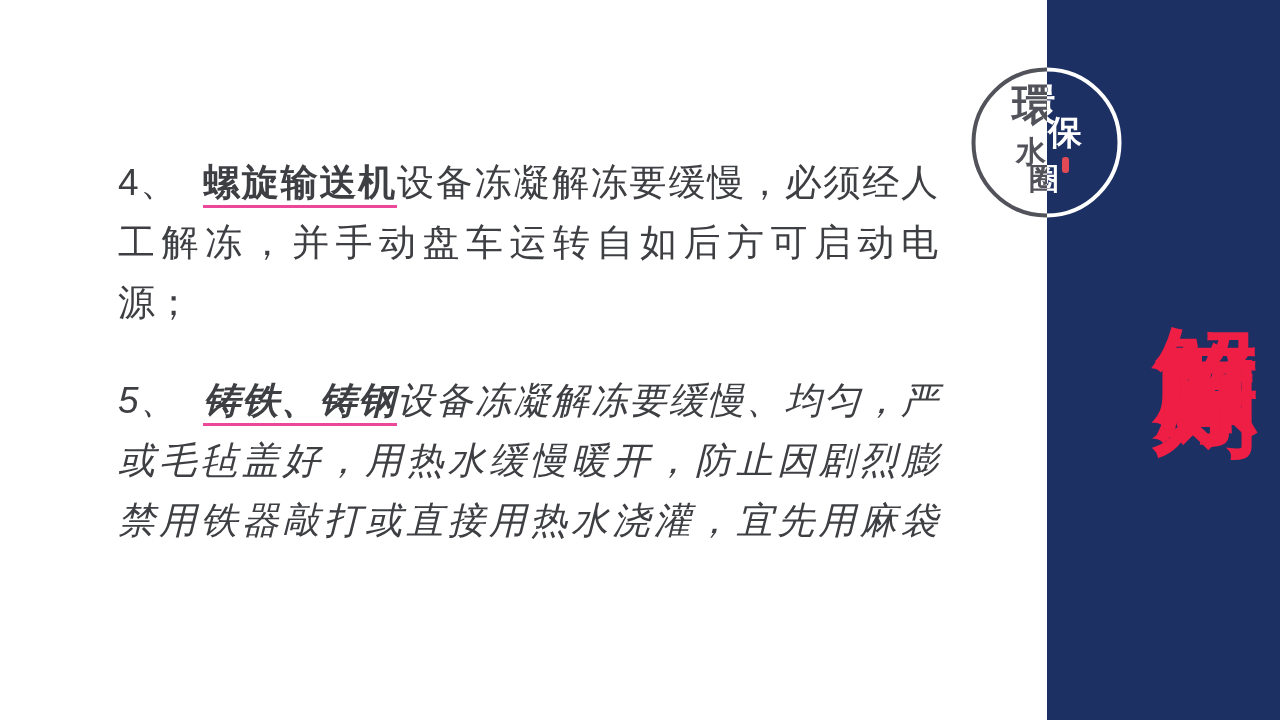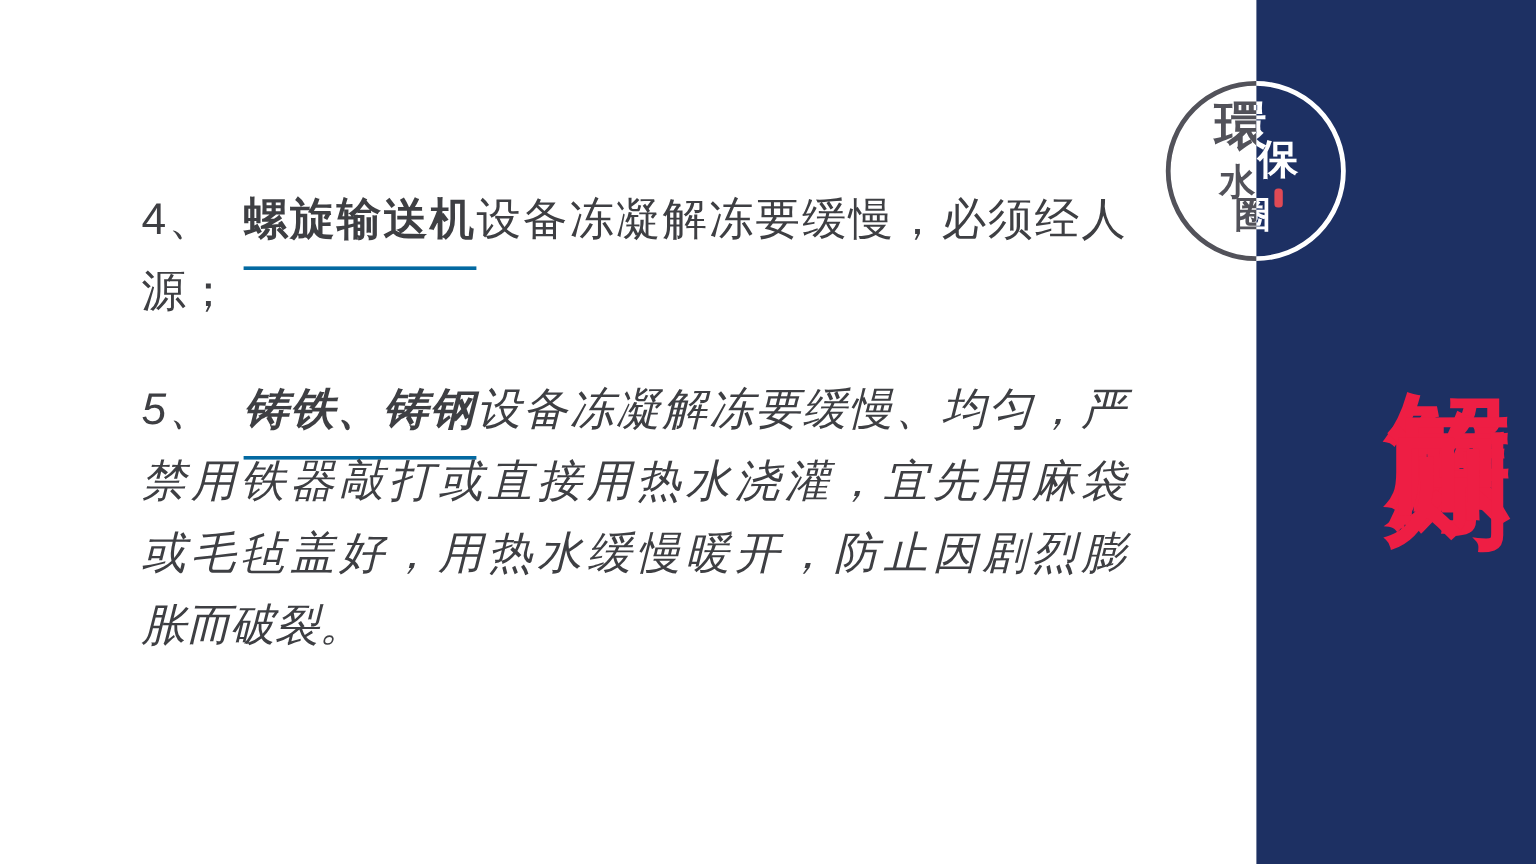--- a/index.html
+++ b/index.html
@@ -26,22 +26,22 @@
   .para + .para { margin-top: 38px; font-style: italic; }
   .line { height: 60px; }
   .line.just {
     text-align: justify;
     text-align-last: justify;
     text-justify: inter-character;
   }
   .line.last { text-align: left; }
   .em {
     font-weight: bold;
-    border-bottom: 3px solid #0369a1;
-    padding-bottom: 19px;
+    border-bottom: 3px solid #ec4899;
+    padding-bottom: 2px;
     margin-left: 24px;
   }
 
   
   .band {
     position: absolute;
     left: 1047px;
     top: 0;
     width: 233px;
     height: 720px;
@@ -115,25 +115,25 @@
       <text x="73" y="109" font-size="30">水</text>
       <text x="86" y="136" font-size="30">圈</text>
     </g>
     <rect x="104" y="104" width="7" height="16" rx="3" fill="#e04a55"></rect>
   </svg>
 
   <div class="content">
 
     <div class="para">
       <div class="line just"><span>4、</span><span class="em">螺旋输送机</span><span>设备冻凝解冻要缓慢，必须经人</span></div>
+      <div class="line just"><span>工解冻，并手动盘车运转自如后方可启动电</span></div>
       <div class="line last"><span>源；</span></div>
     </div>
 
     <div class="para">
       <div class="line just"><span>5、</span><span class="em">铸铁、铸钢</span><span>设备冻凝解冻要缓慢、均匀，严</span></div>
+      <div class="line just"><span>或毛毡盖好，用热水缓慢暖开，防止因剧烈膨</span></div>
       <div class="line just"><span>禁用铁器敲打或直接用热水浇灌，宜先用麻袋</span></div>
-      <div class="line just"><span>或毛毡盖好，用热水缓慢暖开，防止因剧烈膨</span></div>
-      <div class="line last"><span>胀而破裂。</span></div>
     </div>
 
   </div>
 
 </div>
 
 </body></html>

